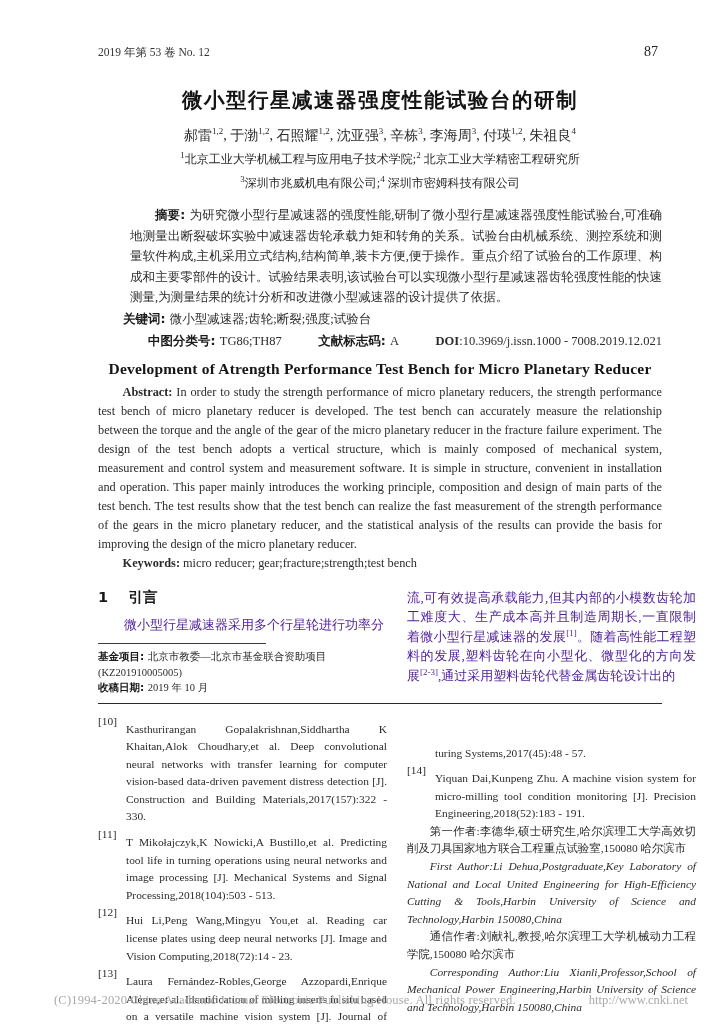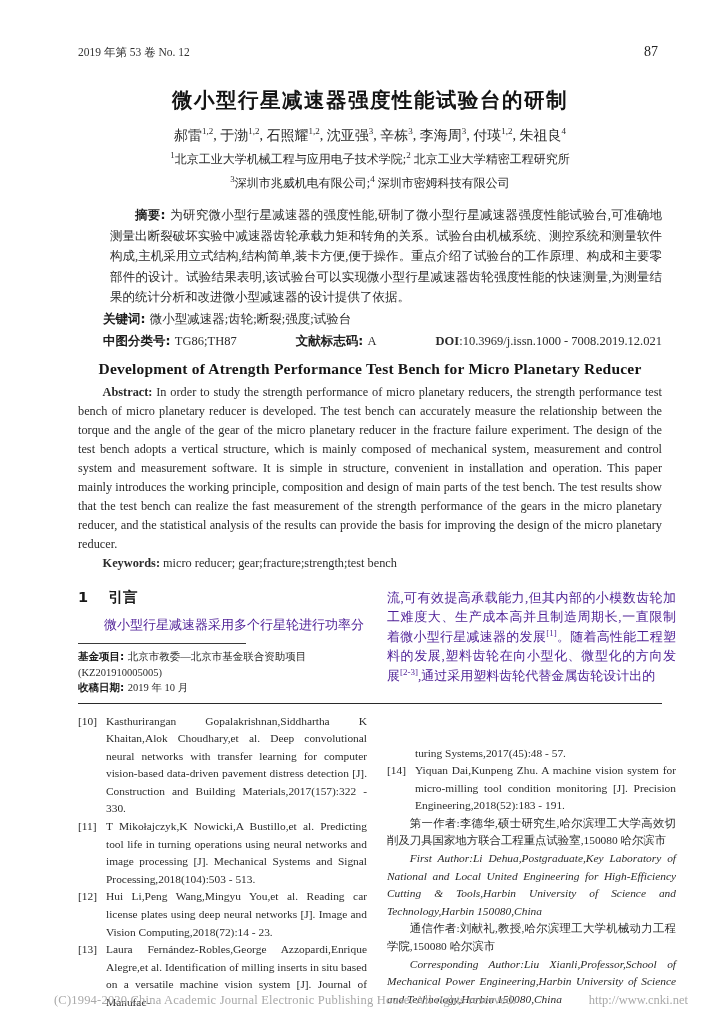--- a/index.html
+++ b/index.html
@@ -1,40 +1,40 @@
 <!DOCTYPE html>
 <html><head>
 <meta charset="utf-8">
 <style>
   * { margin:0; padding:0; box-sizing:border-box; }
   html,body { background:#ffffff; }
   .page {
     width:724px; height:1024px; position:relative; overflow:hidden;
     background:#ffffff; color:#2b2b2b;
-    padding:44px 62px 0 78px;
+    padding:44px 62px 0 98px;
     font-family:"Liberation Serif","DejaVu Serif",serif;
   }
   .hdr { display:flex; justify-content:space-between; align-items:baseline;
          font-size:11.5px; color:#333; }
   .hdr .pagenum { font-size:14px; color:#222; padding-right:4px; }
 
   .title-cn { text-align:center; margin-top:26px; font-size:20.5px; font-weight:bold;
               letter-spacing:1.5px; color:#141414;
               font-family:"DejaVu Sans","Liberation Sans",sans-serif; }
   .authors-cn { text-align:center; margin-top:13px; font-size:14px; color:#2a2a2a; }
   .authors-cn .sup, .aff sup, .sup { font-size:9px; vertical-align:super; line-height:0; }
   .aff { text-align:center; font-size:12px; margin-top:5px; line-height:19px; color:#2a2a2a; }
 
   .lbl { font-family:"DejaVu Sans","Liberation Sans",sans-serif; font-weight:bold; color:#1c1c1c; }
   .abs-cn { margin-top:12px; font-size:12.5px; line-height:20.5px; text-align:justify;
             text-indent:2em; color:#2b2b2b;margin-left:32px; }
   .kw-cn { margin-top:1px; font-size:12.5px; line-height:20px; text-indent:2em; }
   .meta { margin-top:2px; font-size:12.5px; line-height:20px; display:flex;
           justify-content:space-between; padding-left:2em; }
-  .meta b { font-weight:bold; }
+  .meta b { font-weight:bold;margin-left:25px; }
   .meta .doi-lbl { font-family:"Liberation Serif",serif; font-weight:bold; }
 
   .title-en { text-align:center; margin-top:9px; font-size:15.5px; font-weight:bold;
               color:#161616; letter-spacing:0.2px; }
   .authors-en { text-align:center; margin-top:5px; font-size:12.5px; color:#2a2a2a; }
   .abs-en { margin-top:5px; font-size:12.3px; line-height:19px; text-align:justify;
             text-indent:2em; color:#2b2b2b; }
   .kw-en { font-size:12.3px; line-height:19px; text-indent:2em; }
 
   .cols { display:flex; gap:20px; }
@@ -47,21 +47,21 @@
   .indent { text-indent:2em; }
 
   .footnote { margin-top:9px; font-size:10.5px; line-height:15.5px; color:#2b2b2b; }
   .fn-rule { width:168px; border-top:1px solid #3a3a3a; margin-bottom:5px; }
 
   .rule-full { border-top:1.5px solid #2a2a2a; margin-top:7px; }
 
   .refs { margin-top:9px; font-size:11.4px; }
   .ref { display:flex; line-height:17.6px; text-align:justify; }
   .ref-label { flex:0 0 28px; }
-  .ref-text { flex:1; }
+  .ref-text { flex:1;margin-top:8px; }
   .ref-cont { padding-left:28px; line-height:17.6px;margin-top:32px; }
   .bio { line-height:17.6px; text-align:justify; }
   .bio-en { font-style:italic; }
 
   .footer { position:absolute; left:54px; right:36px; bottom:16px;
             display:flex; justify-content:space-between;
             color:#a9a9a9; font-size:12.5px; }
   .footer .cr { letter-spacing:0.2px; }
 </style>
 </head>

